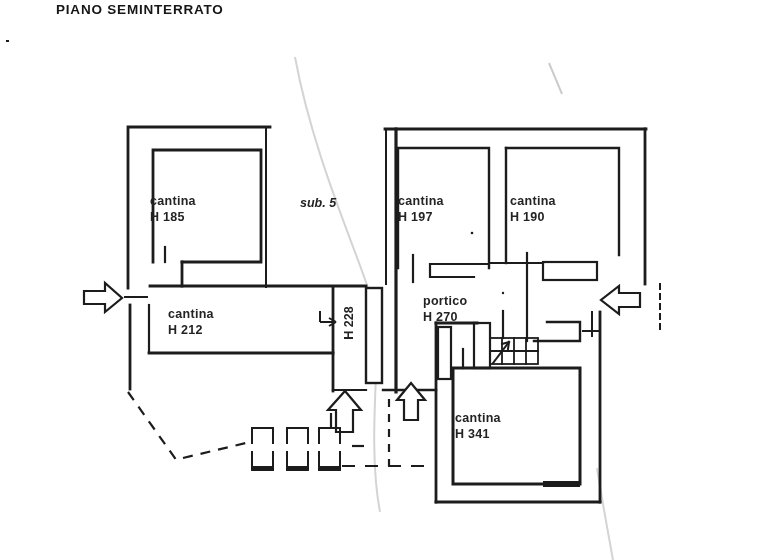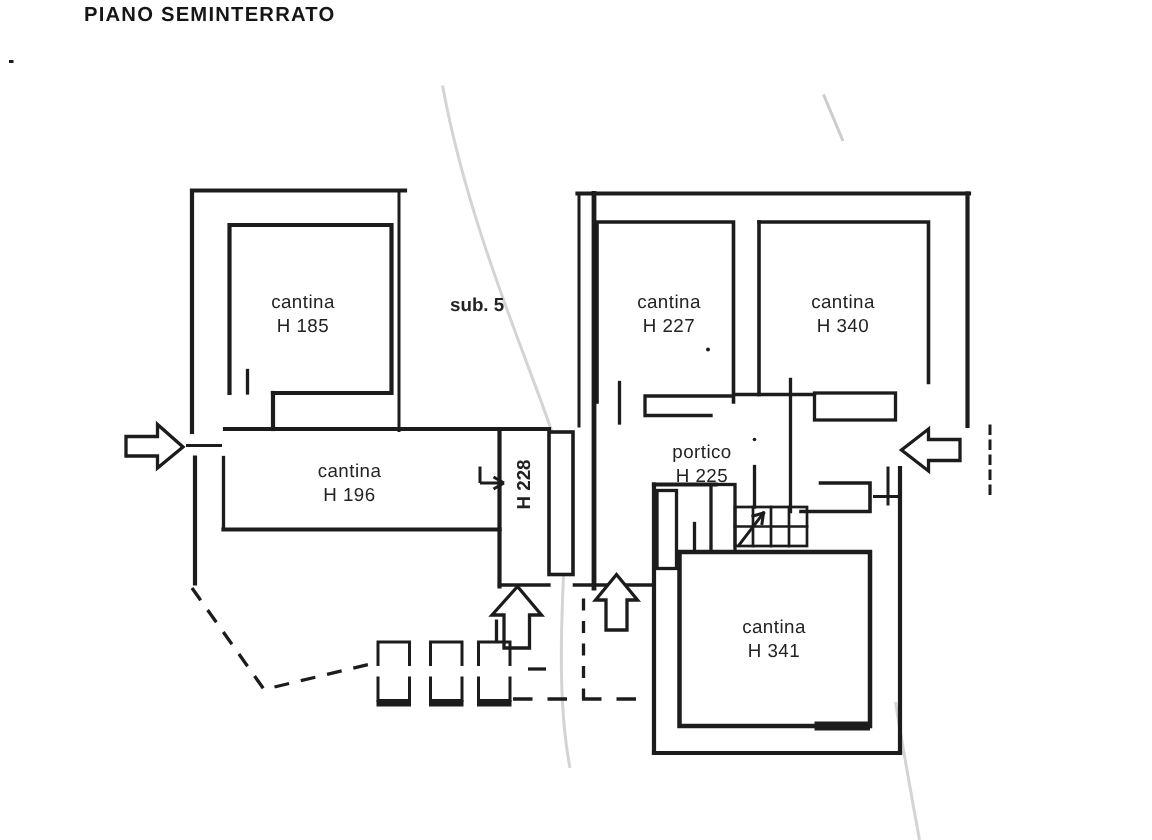--- a/index.html
+++ b/index.html
@@ -5,30 +5,30 @@
   :root{ --ink:#1c1c1c; --paper:#ffffff; --crease:#d4d4d4; }
   html,body{margin:0;padding:0;background:#fff;}
   .sheet{
     position:relative; width:748px; height:560px;
     background:var(--paper); overflow:hidden;
     font-family:"Liberation Sans", sans-serif;
     color:var(--ink);
   }
   svg{position:absolute;left:0;top:0;}
   .lbl{
-    position:absolute; text-align:center;
-    font-size:12.5px; font-weight:normal; line-height:16px;
+    position:absolute; 
+    font-size:12.5px; font-weight:bold; line-height:16px;
     color:#232323; letter-spacing:.3px; white-space:nowrap;
   }
   .lbl span{display:block;}
   .title{
     position:absolute; left:56px; top:2px;
     font-size:13.5px; font-weight:bold; letter-spacing:.8px; color:#161616;
   }
-  .sub{position:absolute; left:300px; top:196px; font-size:12.5px; font-weight:bold; color:#232323;}
+  .sub{position:absolute; left:300px; top:196px; font-size:12.5px; font-weight:bold; color:#232323;font-style:italic;}
   .vlabel{
     position:absolute; left:324px; top:316px; width:50px; height:14px;
     text-align:center; font-size:12.5px; font-weight:bold; color:#232323;
     transform:rotate(-90deg); transform-origin:center; white-space:nowrap;
   }
 </style>
 </head>
 <body>
 
 <div class="sheet">
@@ -148,38 +148,38 @@
 
   <div class="sub">sub. 5</div>
 
   <div class="lbl" style="left:150px;top:193px;width:104px;">
     <span>cantina</span>
     <span>H 185</span>
   </div>
 
   <div class="lbl" style="left:168px;top:306px;width:130px;">
     <span>cantina</span>
-    <span>H 196</span>
+    <span>H 212</span>
   </div>
 
   <div class="lbl" style="left:398px;top:193px;width:96px;">
     <span>cantina</span>
-    <span>H 227</span>
+    <span>H 197</span>
   </div>
 
   <div class="lbl" style="left:510px;top:193px;width:104px;">
     <span>cantina</span>
-    <span>H 340</span>
+    <span>H 190</span>
   </div>
 
   <div class="lbl" style="left:455px;top:410px;width:122px;">
     <span>cantina</span>
     <span>H 341</span>
   </div>
 
   <div class="lbl" style="left:423px;top:293px;width:90px;">
     <span>portico</span>
-    <span>H 225</span>
+    <span>H 270</span>
   </div>
 
   <div class="vlabel">H 228</div>
 
 </div>
 
 </body></html>

